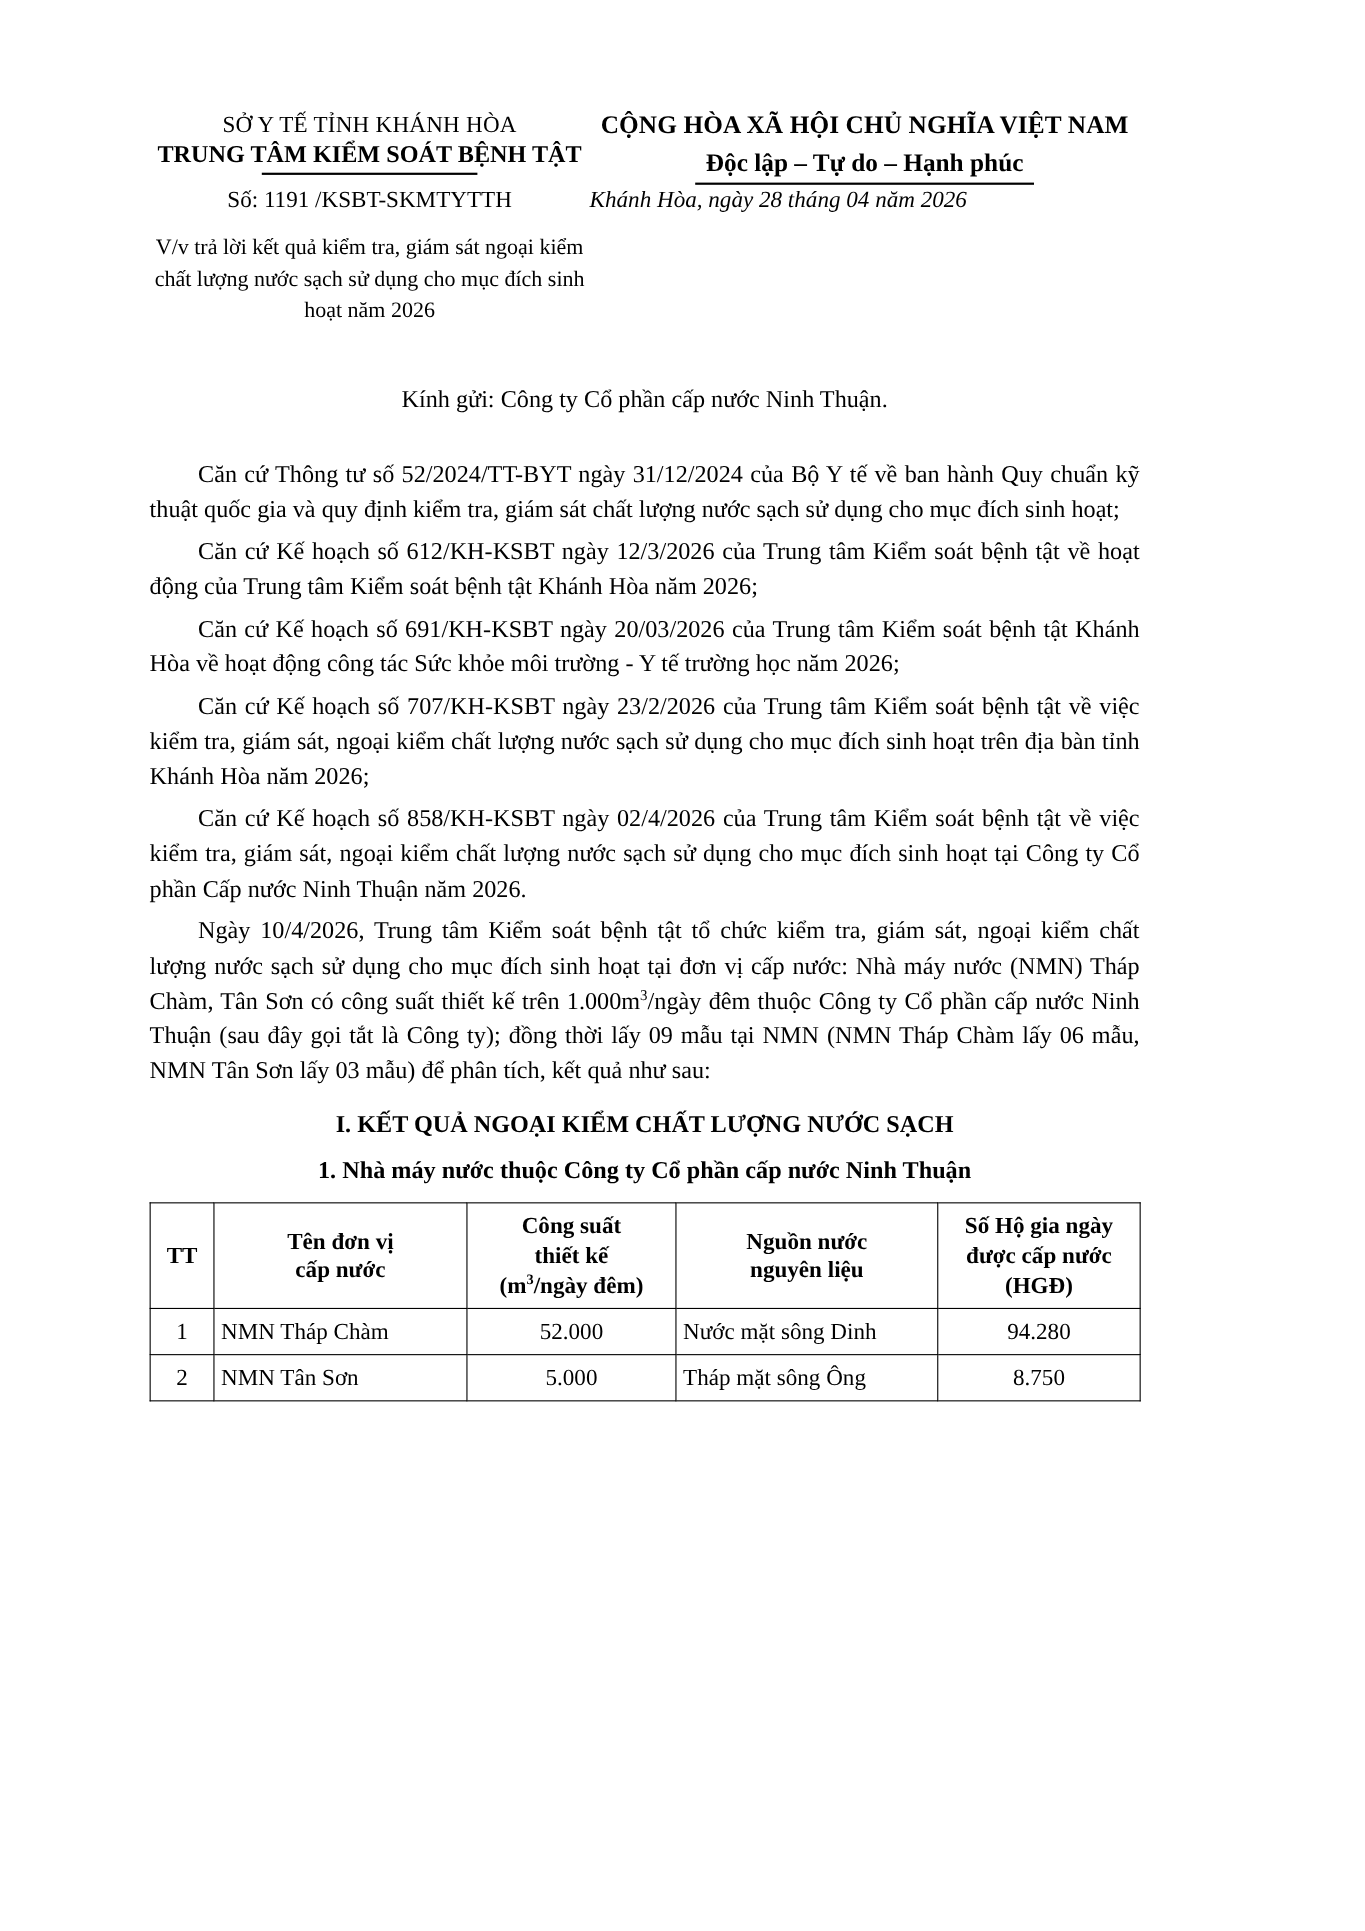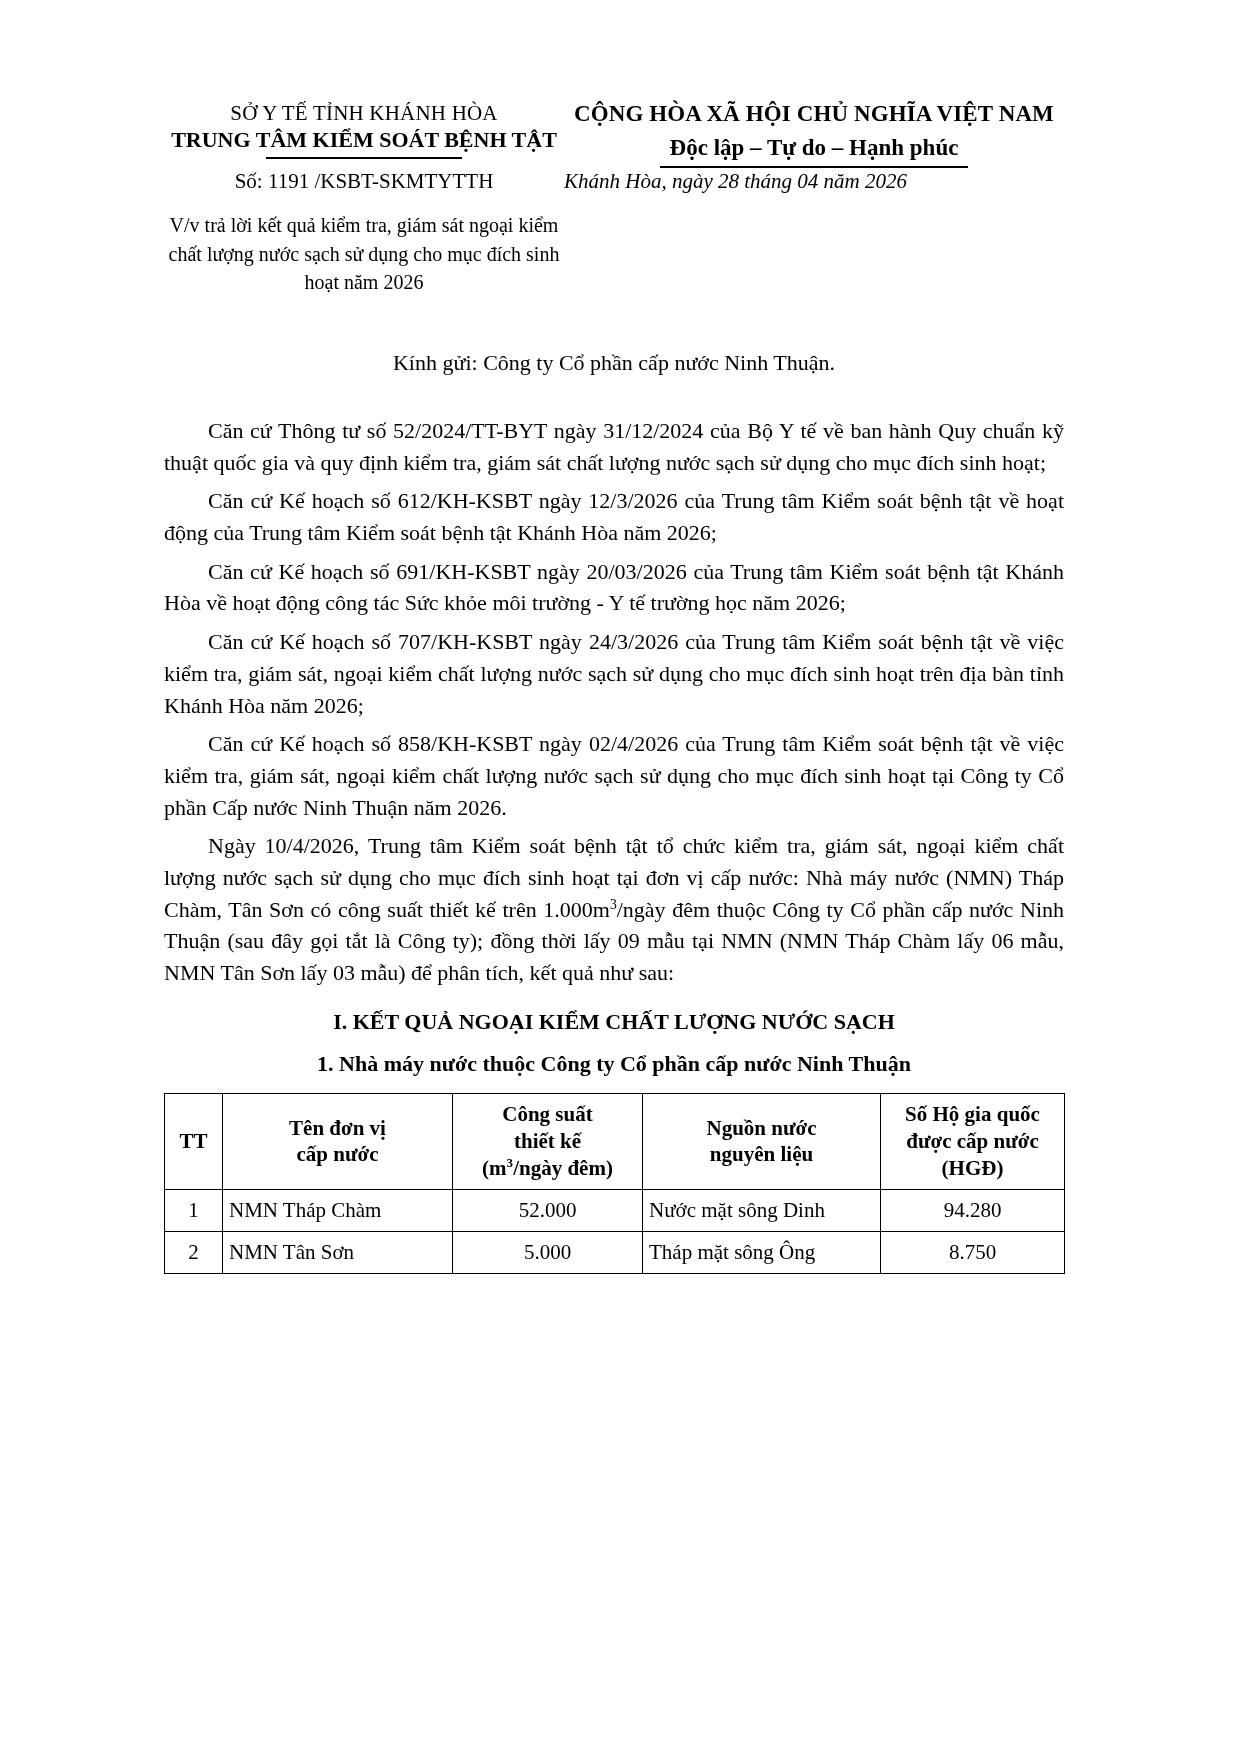--- a/index.html
+++ b/index.html
@@ -17,21 +17,21 @@
   }
   .page {
     position: relative;
     width: 1241px;
     height: 1755px;
     padding: 0;
     box-sizing: border-box;
   }
   .content {
     position: absolute;
-    left: 164px;
+    left: 136px;
     top: 96px;
     width: 900px;
   }
 
   
   .letterhead {
     display: flex;
     flex-direction: row;
     align-items: flex-start;
     width: 100%;
@@ -217,21 +217,21 @@
       </div>
       <div class="nd-right">Khánh Hòa, ngày  28  tháng 04 năm 2026</div>
     </div>
 
     <div class="recipient">Kính gửi: Công ty Cổ phần cấp nước Ninh Thuận.</div>
 
     <div class="body-block">
       <p class="para">Căn cứ Thông tư số 52/2024/TT-BYT ngày 31/12/2024 của Bộ Y tế về ban hành Quy chuẩn kỹ thuật quốc gia và quy định kiểm tra, giám sát chất lượng nước sạch sử dụng cho mục đích sinh hoạt;</p>
       <p class="para">Căn cứ Kế hoạch số 612/KH-KSBT ngày 12/3/2026 của Trung tâm Kiểm soát bệnh tật về hoạt động của Trung tâm Kiểm soát bệnh tật Khánh Hòa năm 2026;</p>
       <p class="para">Căn cứ Kế hoạch số 691/KH-KSBT ngày 20/03/2026 của Trung tâm Kiểm soát bệnh tật Khánh Hòa về hoạt động công tác Sức khỏe môi trường - Y tế trường học năm 2026;</p>
-      <p class="para">Căn cứ Kế hoạch số 707/KH-KSBT ngày 24/3/2026 của Trung tâm Kiểm soát bệnh tật về việc kiểm tra, giám sát, ngoại kiểm chất lượng nước sạch sử dụng cho mục đích sinh hoạt trên địa bàn tỉnh Khánh Hòa năm 2026;</p>
+      <p class="para">Căn cứ Kế hoạch số 707/KH-KSBT ngày 23/2/2026 của Trung tâm Kiểm soát bệnh tật về việc kiểm tra, giám sát, ngoại kiểm chất lượng nước sạch sử dụng cho mục đích sinh hoạt trên địa bàn tỉnh Khánh Hòa năm 2026;</p>
       <p class="para">Căn cứ Kế hoạch số 858/KH-KSBT ngày 02/4/2026 của Trung tâm Kiểm soát bệnh tật về việc kiểm tra, giám sát, ngoại kiểm chất lượng nước sạch sử dụng cho mục đích sinh hoạt tại Công ty Cổ phần Cấp nước Ninh Thuận năm 2026.</p>
       <p class="para"><span>Ngày 10/4/2026, Trung tâm Kiểm soát bệnh tật tổ chức kiểm tra, giám sát, ngoại kiểm chất lượng nước sạch sử dụng cho mục đích sinh hoạt tại đơn vị cấp nước: Nhà máy nước (NMN) Tháp Chàm, Tân Sơn có công suất thiết kế trên 1.000m</span><sup class="sup">3</sup><span>/ngày đêm thuộc Công ty Cổ phần cấp nước Ninh Thuận (sau đây gọi tắt là Công ty); đồng thời lấy 09 mẫu tại NMN (NMN Tháp Chàm lấy 06 mẫu,  NMN Tân Sơn lấy 03 mẫu) để phân tích, kết quả như sau:</span></p>
     </div>
 
     <div class="sec-head">I. KẾT QUẢ NGOẠI KIỂM CHẤT LƯỢNG NƯỚC SẠCH</div>
     <div class="sub-head">1. Nhà máy nước thuộc Công ty Cổ phần cấp nước Ninh Thuận</div>
 
     <table class="data-table">
       <colgroup>
         <col class="col-idx">
@@ -250,21 +250,21 @@
           <th>
             <span class="th-line">Công suất</span>
             <span class="th-line">thiết kế</span>
             <span class="th-line"><span>(m</span><sup class="sup">3</sup><span>/ngày đêm)</span></span>
           </th>
           <th>
             <span class="th-line">Nguồn nước</span>
             <span class="th-line">nguyên liệu</span>
           </th>
           <th>
-            <span class="th-line">Số Hộ gia quốc</span>
+            <span class="th-line">Số Hộ gia ngày</span>
             <span class="th-line">được cấp nước</span>
             <span class="th-line">(HGĐ)</span>
           </th>
         </tr>
       </thead>
       <tbody>
         <tr>
           <td class="c-idx">1</td>
           <td class="c-name">NMN Tháp Chàm</td>
           <td class="c-cap">52.000</td>

